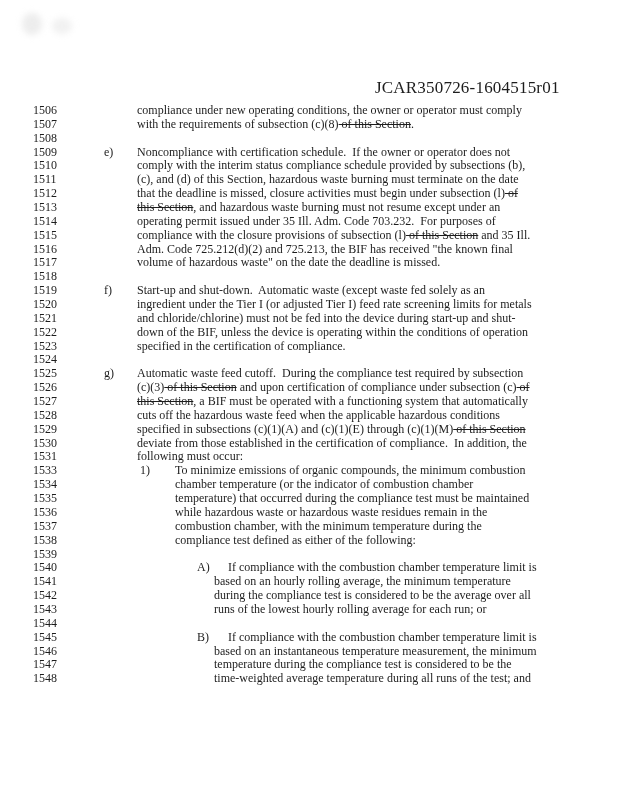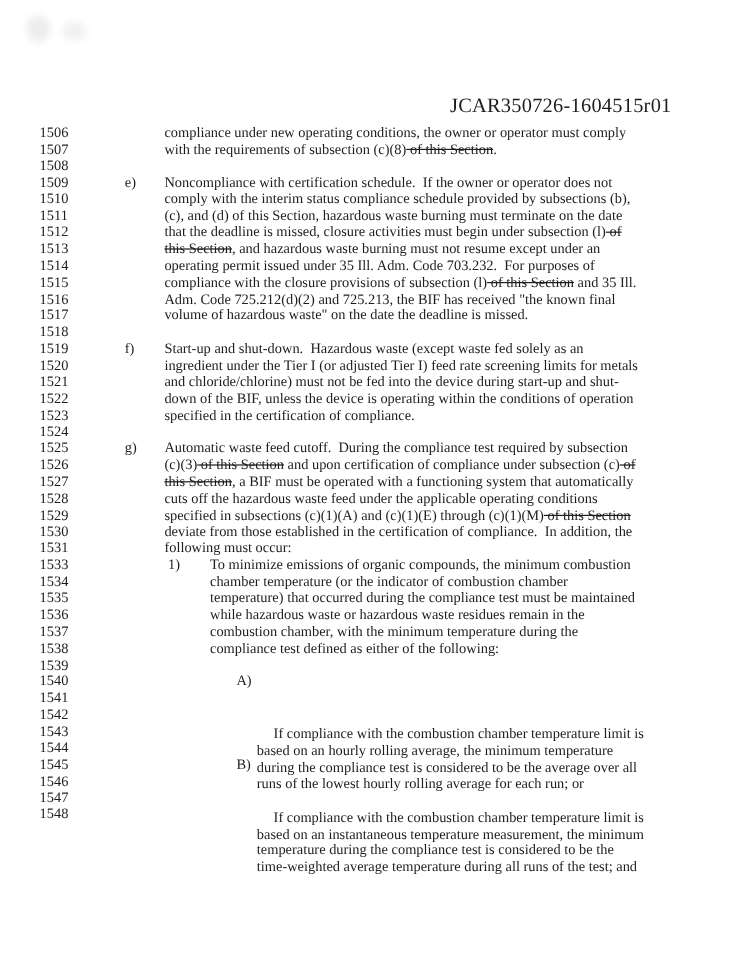--- a/index.html
+++ b/index.html
@@ -48,21 +48,21 @@
   }
   .num   { position: absolute; left: 33px; white-space: pre; }
   .label { position: absolute; white-space: pre; }
   .text  { position: absolute; white-space: pre; }
 
   .lv1 .label { left: 104px; }
   .lv1 .text  { left: 137px; text-align: center; }
   .lv2 .label { left: 140px; }
   .lv2 .text  { left: 175px; }
   .lv3 .label { left: 197px; }
-  .lv3 .text  { left: 214px; margin-top: 44px; }
+  .lv3 .text  { left: 214px; }
   .lv3.has-label .text { left: 228px; }
 
   .strike { text-decoration: line-through; text-decoration-thickness: 1px; }
 </style>
 </head>
 <body>
 
 <div class="page">
   <div class="scan-artifact artifact-1"></div>
   <div class="scan-artifact artifact-2"></div>
@@ -117,21 +117,21 @@
       <div class="row lv1">
         <span class="num">1517</span>
         <span class="text"><span>volume of hazardous waste" on the date the deadline is missed.</span></span>
       </div>
       <div class="row lv1">
         <span class="num">1518</span>
       </div>
       <div class="row lv1 has-label">
         <span class="num">1519</span>
         <span class="label">f)</span>
-        <span class="text"><span>Start-up and shut-down.  Hazardous waste (except waste fed solely as an</span></span>
+        <span class="text"><span>Start-up and shut-down.  Automatic waste (except waste fed solely as an</span></span>
       </div>
       <div class="row lv1">
         <span class="num">1520</span>
         <span class="text"><span>ingredient under the Tier I (or adjusted Tier I) feed rate screening limits for metals</span></span>
       </div>
       <div class="row lv1">
         <span class="num">1521</span>
         <span class="text"><span>and chloride/chlorine) must not be fed into the device during start-up and shut-</span></span>
       </div>
       <div class="row lv1">
@@ -153,21 +153,21 @@
       <div class="row lv1">
         <span class="num">1526</span>
         <span class="text"><span>(c)(3)</span><span class="strike"> of this Section</span><span> and upon certification of compliance under subsection (c)</span><span class="strike"> of</span></span>
       </div>
       <div class="row lv1">
         <span class="num">1527</span>
         <span class="text"><span class="strike">this Section</span><span>, a BIF must be operated with a functioning system that automatically</span></span>
       </div>
       <div class="row lv1">
         <span class="num">1528</span>
-        <span class="text"><span>cuts off the hazardous waste feed under the applicable operating conditions</span></span>
+        <span class="text"><span>cuts off the hazardous waste feed when the applicable hazardous conditions</span></span>
       </div>
       <div class="row lv1">
         <span class="num">1529</span>
         <span class="text"><span>specified in subsections (c)(1)(A) and (c)(1)(E) through (c)(1)(M)</span><span class="strike"> of this Section</span></span>
       </div>
       <div class="row lv1">
         <span class="num">1530</span>
         <span class="text"><span>deviate from those established in the certification of compliance.  In addition, the</span></span>
       </div>
       <div class="row lv1">

